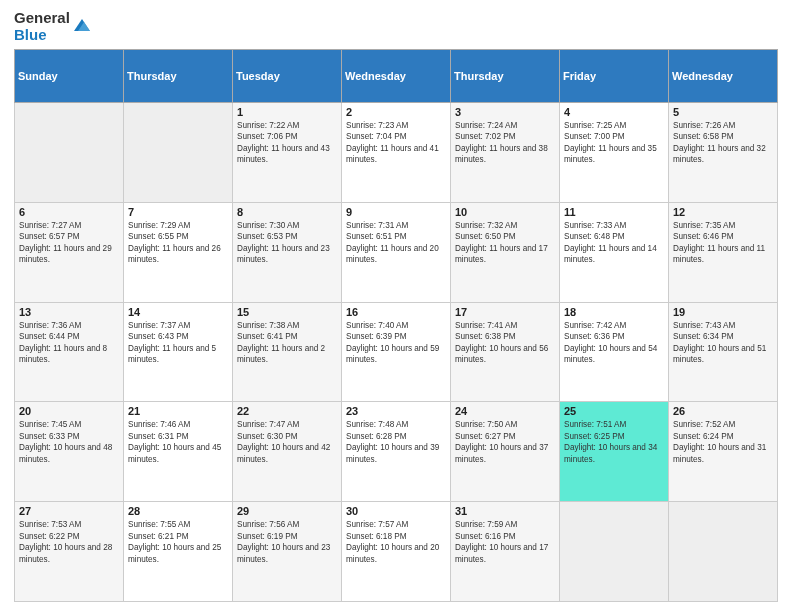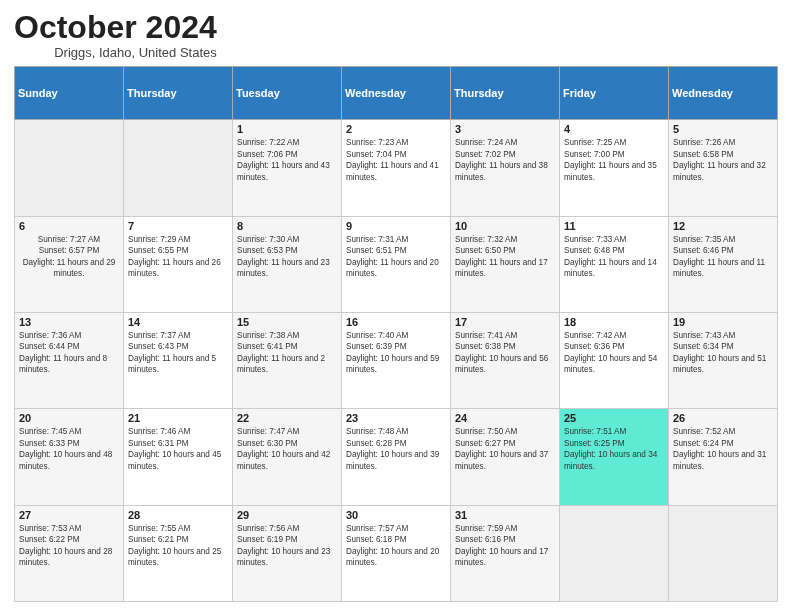--- a/index.html
+++ b/index.html
@@ -92,23 +92,29 @@
       font-size: 8.2px;
       color: #333;
       line-height: 1.4;
     }
   </style>
 </head>
 <body>
 
 <div class="page">
   <div class="header">
-    <div class="title-block">
-      <div class="month-title">October 2024</div>
-      <div class="location">Driggs, Idaho, United States</div>
+    <div class="logo">
+      <div class="logo-text">
+        <span style="font-weight:bold;font-size:15px;color:#333;">General</span>
+        <span style="font-weight:bold;font-size:15px;color:#1a7abf;">Blue</span>
+      </div>
+      <svg class="logo-icon" viewBox="0 0 20 20" xmlns="http://www.w3.org/2000/svg">
+        <polygon points="2,16 10,4 18,16" fill="#1a7abf"></polygon>
+        <polygon points="6,16 12,7 18,16" fill="#5aaee0" opacity="0.7"></polygon>
+      </svg>
     </div>
   </div>
 
   <table class="calendar">
     <thead>
       <tr>
         <th>Sunday</th>
         <th>Thursday</th>
         <th>Tuesday</th>
         <th>Wednesday</th>
@@ -148,21 +154,21 @@
           <td style="background: rgb(245, 245, 245);">
             <span class="day-number">5</span>
             <div class="day-info" style="white-space: pre-line;">Sunrise: 7:26 AM
 Sunset: 6:58 PM
 Daylight: 11 hours and 32 minutes.</div>
           </td>
         </tr>
         <tr>
           <td style="background: rgb(245, 245, 245);">
             <span class="day-number">6</span>
-            <div class="day-info" style="white-space: pre-line; text-align: center;">Sunrise: 7:27 AM
+            <div class="day-info" style="white-space: pre-line;">Sunrise: 7:27 AM
 Sunset: 6:57 PM
 Daylight: 11 hours and 29 minutes.</div>
           </td>
           <td style="background: rgb(255, 255, 255);">
             <span class="day-number">7</span>
             <div class="day-info" style="white-space: pre-line;">Sunrise: 7:29 AM
 Sunset: 6:55 PM
 Daylight: 11 hours and 26 minutes.</div>
           </td>
           <td style="background: rgb(245, 245, 245);">

